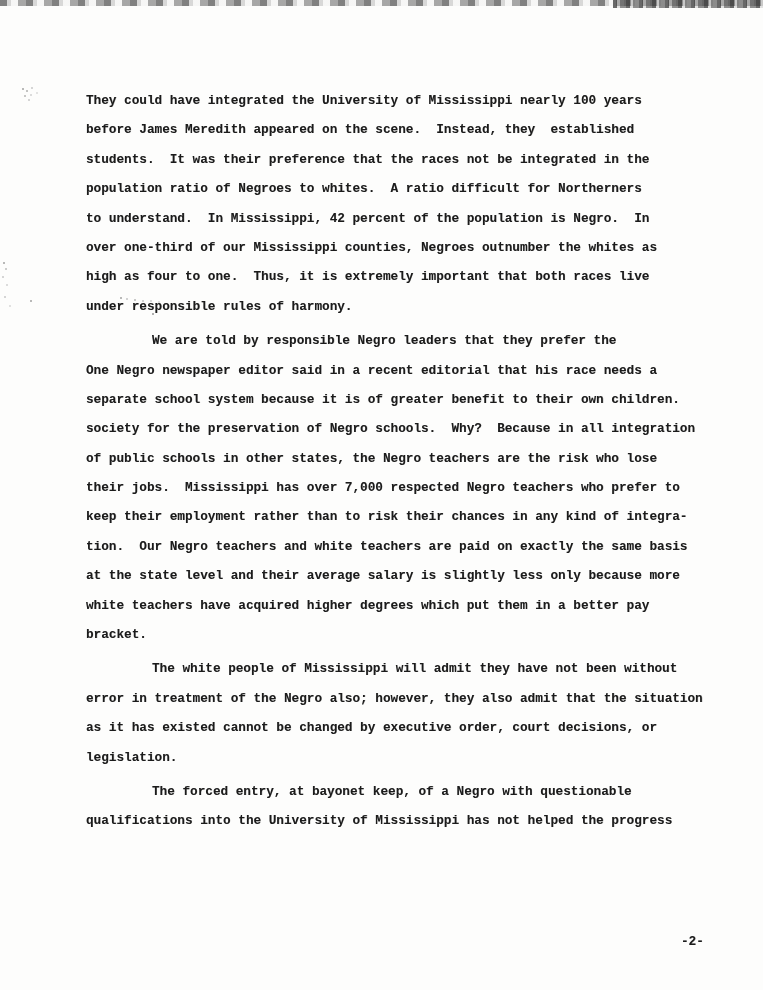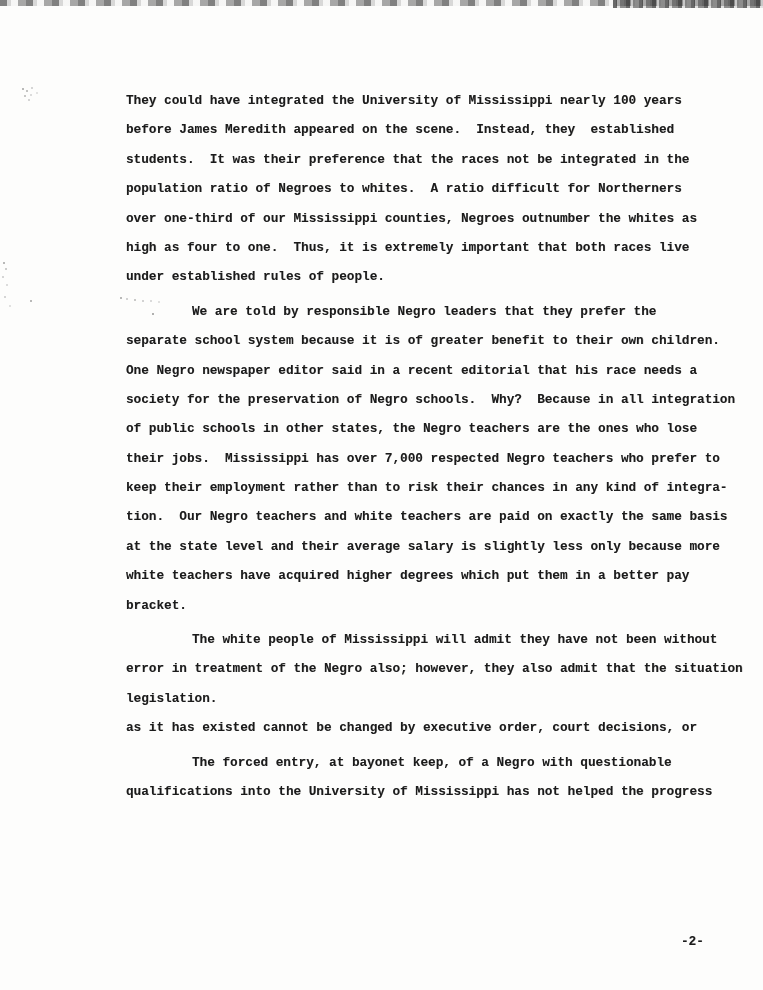--- a/index.html
+++ b/index.html
@@ -70,21 +70,20 @@
     color: #1b1b1b;
     font-size: 12.7px;
     font-weight: 700;
     letter-spacing: 0px;
     text-shadow: 0.3px 0.3px 0 rgba(20,20,20,0.35);
   }
   .line {
     height: 29.4px;
     line-height: 29.4px;
     white-space: pre;
-    margin-left: 40px;
   }
   .line.indent { padding-left: 66px; }
   .line.para-start { margin-top: 5px; }
 
   .page-number {
     position: absolute;
     left: 681px;
     top: 934px;
     color: #1b1b1b;
     font-size: 12.7px;
@@ -102,36 +101,37 @@
   <div class="speckle s1"></div>
   <div class="speckle s2"></div>
   <div class="speckle s3"></div>
   <div class="speckle s4"></div>
 
   <div class="text-block" id="lines-container">
       <div class="line">They could have integrated the University of Mississippi nearly 100 years</div>
       <div class="line">before James Meredith appeared on the scene.  Instead, they  established</div>
       <div class="line">students.  It was their preference that the races not be integrated in the</div>
       <div class="line">population ratio of Negroes to whites.  A ratio difficult for Northerners</div>
+      <div class="line">to understand.  In Mississippi, 42 percent of the population is Negro.  In</div>
       <div class="line">over one-third of our Mississippi counties, Negroes outnumber the whites as</div>
       <div class="line">high as four to one.  Thus, it is extremely important that both races live</div>
-      <div class="line">under established rules of people.</div>
+      <div class="line">under responsible rules of harmony.</div>
       <div class="line indent para-start">We are told by responsible Negro leaders that they prefer the</div>
+      <div class="line">One Negro newspaper editor said in a recent editorial that his race needs a</div>
       <div class="line">separate school system because it is of greater benefit to their own children.</div>
-      <div class="line">One Negro newspaper editor said in a recent editorial that his race needs a</div>
       <div class="line">society for the preservation of Negro schools.  Why?  Because in all integration</div>
-      <div class="line">of public schools in other states, the Negro teachers are the ones who lose</div>
+      <div class="line">of public schools in other states, the Negro teachers are the risk who lose</div>
       <div class="line">their jobs.  Mississippi has over 7,000 respected Negro teachers who prefer to</div>
       <div class="line">keep their employment rather than to risk their chances in any kind of integra-</div>
       <div class="line">tion.  Our Negro teachers and white teachers are paid on exactly the same basis</div>
       <div class="line">at the state level and their average salary is slightly less only because more</div>
       <div class="line">white teachers have acquired higher degrees which put them in a better pay</div>
       <div class="line">bracket.</div>
       <div class="line indent para-start">The white people of Mississippi will admit they have not been without</div>
       <div class="line">error in treatment of the Negro also; however, they also admit that the situation</div>
+      <div class="line">as it has existed cannot be changed by executive order, court decisions, or</div>
       <div class="line">legislation.</div>
-      <div class="line">as it has existed cannot be changed by executive order, court decisions, or</div>
       <div class="line indent para-start">The forced entry, at bayonet keep, of a Negro with questionable</div>
       <div class="line">qualifications into the University of Mississippi has not helped the progress</div>
     </div>
 
   <div class="page-number">-2-</div>
 </div>
 
 </body></html>

